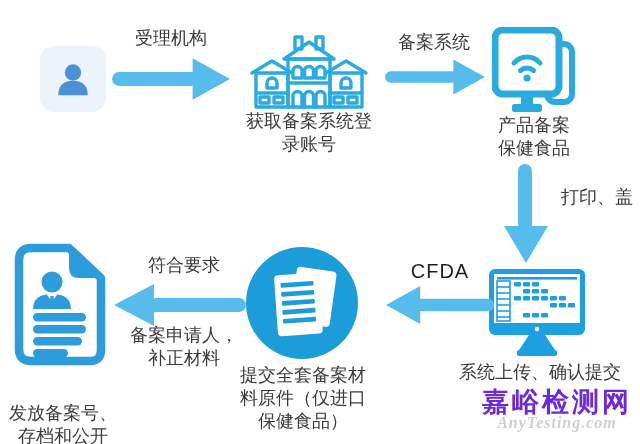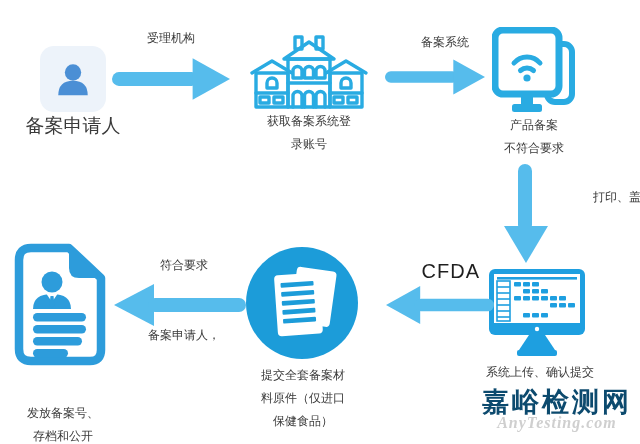--- a/index.html
+++ b/index.html
@@ -3,50 +3,49 @@
 <meta charset="utf-8">
 <style>
   html,body{margin:0;padding:0;}
   body{
     width:640px;height:444px;background:#ffffff;overflow:hidden;
     font-family:"Liberation Sans","DejaVu Sans",sans-serif;
     color:#3a3a3a;position:relative;
   }
   .stage{position:relative;width:640px;height:444px;background:#fff;}
   .abs{position:absolute;}
-  .lbl{color:#3a3a3a;text-align:center;font-size:12px;line-height:23px;}
+  .lbl{color:#3a3a3a;text-align:center;font-size:18px;line-height:23px;}
   .lbl .ln{display:block;}
   
   .person-badge{
     width:66px;height:66px;border-radius:14px;background:#edf3fa;
     display:flex;align-items:center;justify-content:center;
   }
   .watermark-cn{
-    font-size:27px;font-weight:600;color:#0c4a6e;letter-spacing:3px;
+    font-size:27px;font-weight:600;color:#6d28d9;letter-spacing:3px;
     text-align:center;
   }
   .watermark-en{
     font-size:16px;font-style:italic;color:#cfcfcf;letter-spacing:1px;
     text-align:center;font-weight:600;font-family:Liberation Serif, serif;
   }
-  .cfda{font-size:20px;color:#1f1f1f;text-align:right;letter-spacing:1px;}
+  .cfda{font-size:20px;color:#1f1f1f;text-align:center;letter-spacing:1px;}
   svg{display:block;}
 </style>
 </head>
 <body>
 
 <div class="stage">
 
   <div class="abs person-badge" style="left:40px;top:46px;">
     <svg width="54" height="54" viewBox="0 0 66 66">
       <circle cx="33" cy="25" r="10" fill="#4B8FD5"></circle>
       <path d="M15,53 Q15,35 33,35 Q51,35 51,53 Z" fill="#4B8FD5"></path>
     </svg>
   </div>
-  <div class="abs lbl" style="left:8px;top:114px;width:130px;font-size:19px;">备案申请人</div>
 
   <div class="abs lbl" style="left:112px;top:27px;width:118px;">受理机构</div>
   <div class="abs" style="left:112px;top:57px;">
     <svg width="118" height="44" viewBox="0 0 120 44">
       <rect x="0" y="15" width="88" height="14" rx="7" fill="#56BCEC"></rect>
       <polygon points="82,1 120,22 82,43" fill="#56BCEC"></polygon>
     </svg>
   </div>
 
   <div class="abs" style="left:248px;top:33px;">
@@ -74,51 +73,51 @@
       <rect x="26" y="64" width="9" height="6"></rect>
       <rect x="86" y="64" width="9" height="6"></rect>
       <rect x="100" y="64" width="9" height="6"></rect>
     </svg>
   </div>
   <div class="abs lbl" style="left:243px;top:110px;width:132px;text-align:center;">
     <span class="ln">获取备案系统登</span>
     <span class="ln">录账号</span>
   </div>
 
-  <div class="abs lbl" style="left:404px;top:31px;width:82px;">备案系统</div>
+  <div class="abs lbl" style="left:393px;top:31px;width:82px;">备案系统</div>
   <div class="abs" style="left:385px;top:56px;">
     <svg width="100" height="42" viewBox="0 0 120 44">
       <rect x="0" y="15" width="88" height="14" rx="7" fill="#56BCEC"></rect>
       <polygon points="82,1 120,22 82,43" fill="#56BCEC"></polygon>
     </svg>
   </div>
 
   <div class="abs" style="left:492px;top:27px;">
     <svg width="84" height="88" viewBox="0 0 84 88">
       <rect x="55" y="17" width="25" height="58" rx="8" fill="none" stroke="#29ABE2" stroke-width="6"></rect>
       <rect x="3" y="3" width="64" height="64" rx="8" fill="#ffffff" stroke="#29ABE2" stroke-width="7"></rect>
       <path d="M22,36 a17,17 0 0 1 26,0" fill="none" stroke="#29ABE2" stroke-width="5" stroke-linecap="round"></path>
       <path d="M28.5,43.5 a10,10 0 0 1 13,0" fill="none" stroke="#29ABE2" stroke-width="5" stroke-linecap="round"></path>
       <circle cx="35" cy="51" r="3.6" fill="#29ABE2"></circle>
       <rect x="29" y="67" width="12" height="10" fill="#29ABE2"></rect>
       <rect x="20" y="77" width="30" height="8" rx="2.5" fill="#29ABE2"></rect>
     </svg>
   </div>
   <div class="abs lbl" style="left:484px;top:114px;width:100px;">
     <span class="ln">产品备案</span>
-    <span class="ln">不符合要求</span>
+    <span class="ln">保健食品</span>
   </div>
 
   <div class="abs" style="left:503px;top:164px;">
     <svg width="46" height="100" viewBox="0 0 46 100">
       <rect x="15" y="0" width="14" height="68" rx="7" fill="#56BCEC"></rect>
       <polygon points="1,62 45,62 23,99" fill="#56BCEC"></polygon>
     </svg>
   </div>
-  <div class="abs lbl" style="left:553px;top:184px;width:88px;line-height:26px;text-align:right;">
+  <div class="abs lbl" style="left:553px;top:184px;width:88px;line-height:26px;text-align:center;">
     <span class="ln">打印、盖</span>
   </div>
 
   <div class="abs" style="left:489px;top:269px;">
     <svg width="96" height="90" viewBox="0 0 96 90">
       <rect x="0" y="0" width="96" height="66" rx="6" fill="#1E9FE0"></rect>
       <rect x="5" y="5" width="86" height="49" fill="#ffffff"></rect>
       <rect x="8" y="8" width="80" height="2.6" fill="#1E9FE0"></rect>
       <g fill="none" stroke="#1E9FE0" stroke-width="1.6">
         <rect x="8" y="12" width="13" height="40"></rect>
@@ -188,20 +187,21 @@
 
   <div class="abs lbl" style="left:128px;top:254px;width:112px;">符合要求</div>
   <div class="abs" style="left:114px;top:283px;">
     <svg width="132" height="44" viewBox="0 0 132 44">
       <polygon points="40,1 0,22 40,43" fill="#56BCEC"></polygon>
       <rect x="34" y="15" width="98" height="14" rx="7" fill="#56BCEC"></rect>
     </svg>
   </div>
   <div class="abs lbl" style="left:122px;top:324px;width:124px;">
     <span class="ln">备案申请人，</span>
+    <span class="ln">补正材料</span>
   </div>
 
   <div class="abs" style="left:14px;top:243px;">
     <svg width="92" height="124" viewBox="0 0 92 124">
       <path d="M17,5 H55 L87,35 V107 Q87,118 76,118 H17 Q5,118 5,106 V17 Q5,5 17,5 Z" fill="#ffffff" stroke="#2D9CDB" stroke-width="8.5" stroke-linejoin="round"></path>
       <path d="M55,5 V25 Q55,35 65,35 H87 Z" fill="#2D9CDB"></path>
       <circle cx="38" cy="39" r="10.5" fill="#2D9CDB"></circle>
       <path d="M19,66 Q19,51 38,51 Q57,51 57,66 Z" fill="#2D9CDB"></path>
       <polygon points="32.5,51 43.5,51 38,59" fill="#ffffff"></polygon>
       <polygon points="36.5,53 39.5,53 40.5,62 38,65 35.5,62" fill="#2D9CDB"></polygon>

